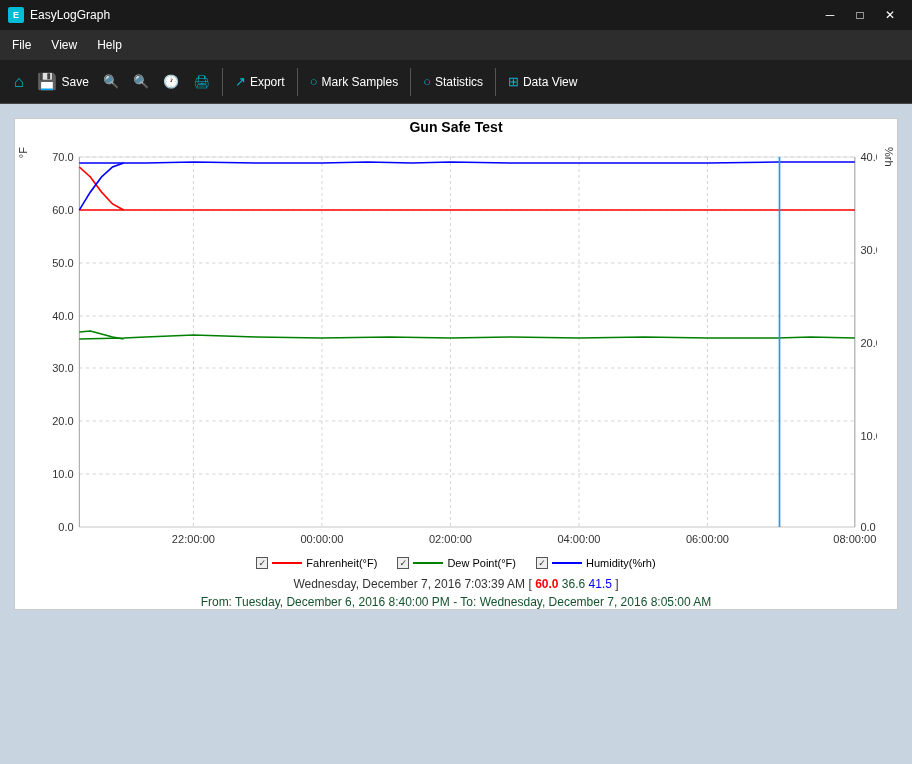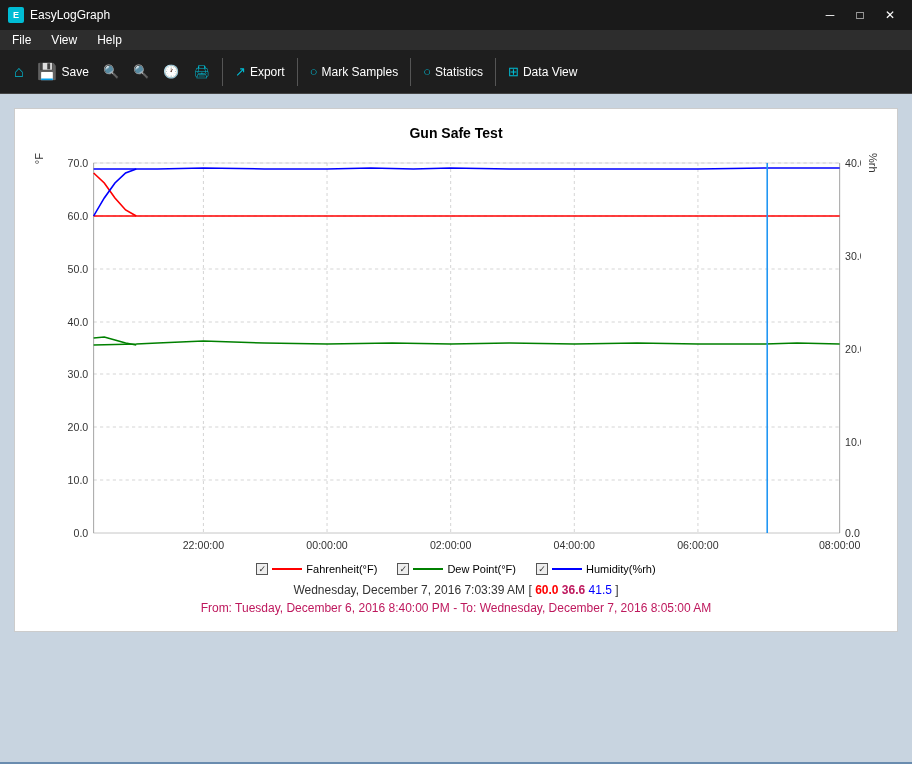--- a/index.html
+++ b/index.html
@@ -19,21 +19,21 @@
     .title-bar-icon { width: 16px; height: 16px; background: #00bcd4; border-radius: 2px; display: flex; align-items: center; justify-content: center; font-size: 9px; color: white; font-weight: bold; }
     .title-bar-controls { display: flex; gap: 2px; }
     .title-btn { width: 28px; height: 28px; background: transparent; border: none; color: white; cursor: pointer; font-size: 12px; display: flex; align-items: center; justify-content: center; }
     
     
     .menu-bar {
       background: #2d2d2d;
       color: white;
       display: flex;
       align-items: center;
-      height: 20px;
+      height: 30px;
       padding: 0 4px;
       gap: 4px;
     }
     .menu-item { padding: 2px 8px; font-size: 12px; cursor: pointer; }
     
     
     .toolbar {
       background: #1e1e1e;
       display: flex;
       align-items: center;
@@ -61,21 +61,20 @@
     .main-content {
       background: #c8d4e0;
       padding: 8px;
       min-height: calc(764px - 30px - 22px - 44px);
     }
     
     
     .chart-container {
       background: white;
       border: 1px solid #ccc;
-      padding: 16px;
       margin: 6px;
     }
     
     .chart-title {
       text-align: center;
       font-size: 14px;
       font-weight: bold;
       margin-bottom: 12px;
       color: #000;
     }
@@ -130,28 +129,28 @@
     .legend-line { width: 30px; height: 2px; }
     
     
     .chart-info {
       text-align: center;
       margin-top: 8px;
       font-size: 12px;
       color: #333;
     }
     .val-red { color: red; font-weight: bold; }
-    .val-green { color: #be185d; font-weight: bold; }
+    .val-green { color: #14532d; font-weight: normal; }
     .val-blue { color: blue; font-weight: normal; }
     
     .chart-range {
       text-align: center;
       margin-top: 4px;
       font-size: 12px;
-      color: #be185d;
+      color: #14532d;
     }
   </style>
 </head>
 <body>
 
 <div class="title-bar">
   <div class="title-bar-left">
     <div class="title-bar-icon">E</div>
     <span>EasyLogGraph</span>
   </div>

